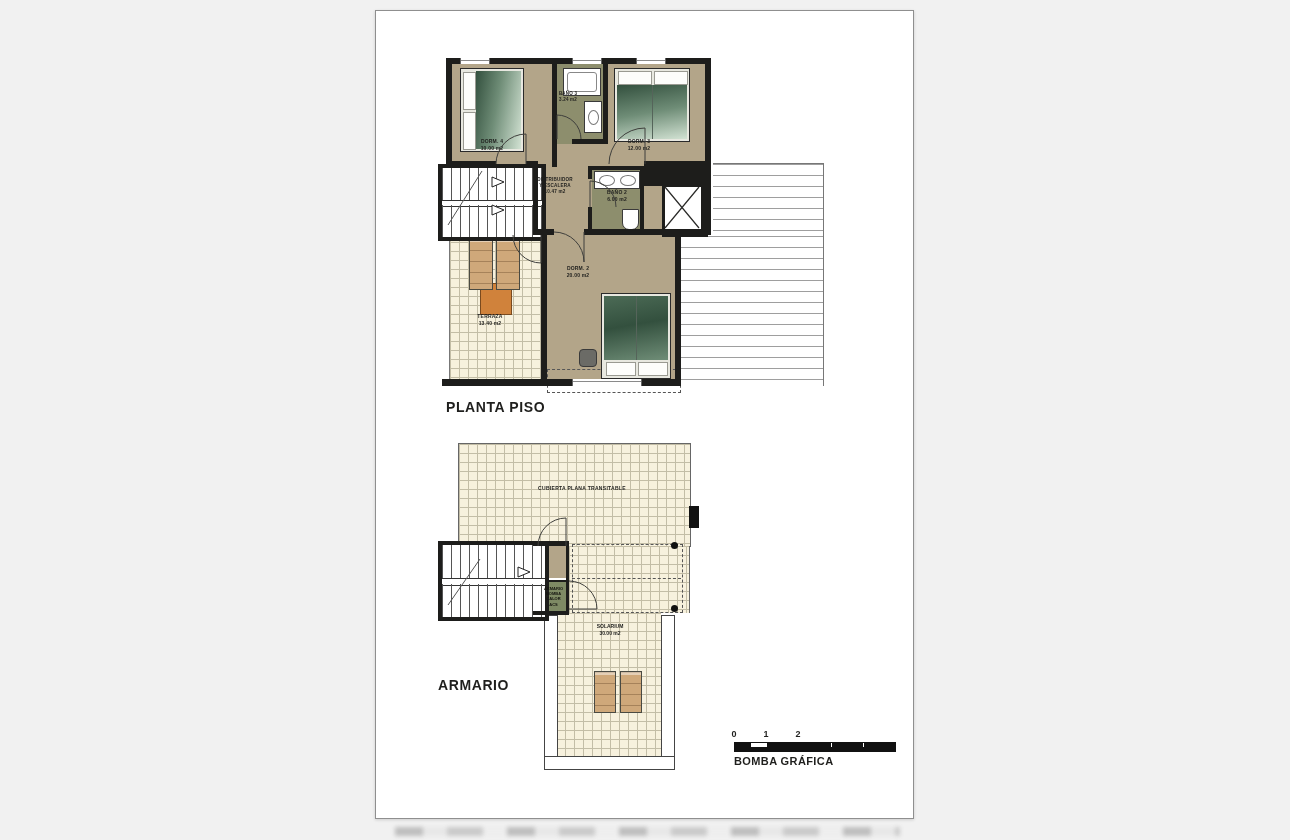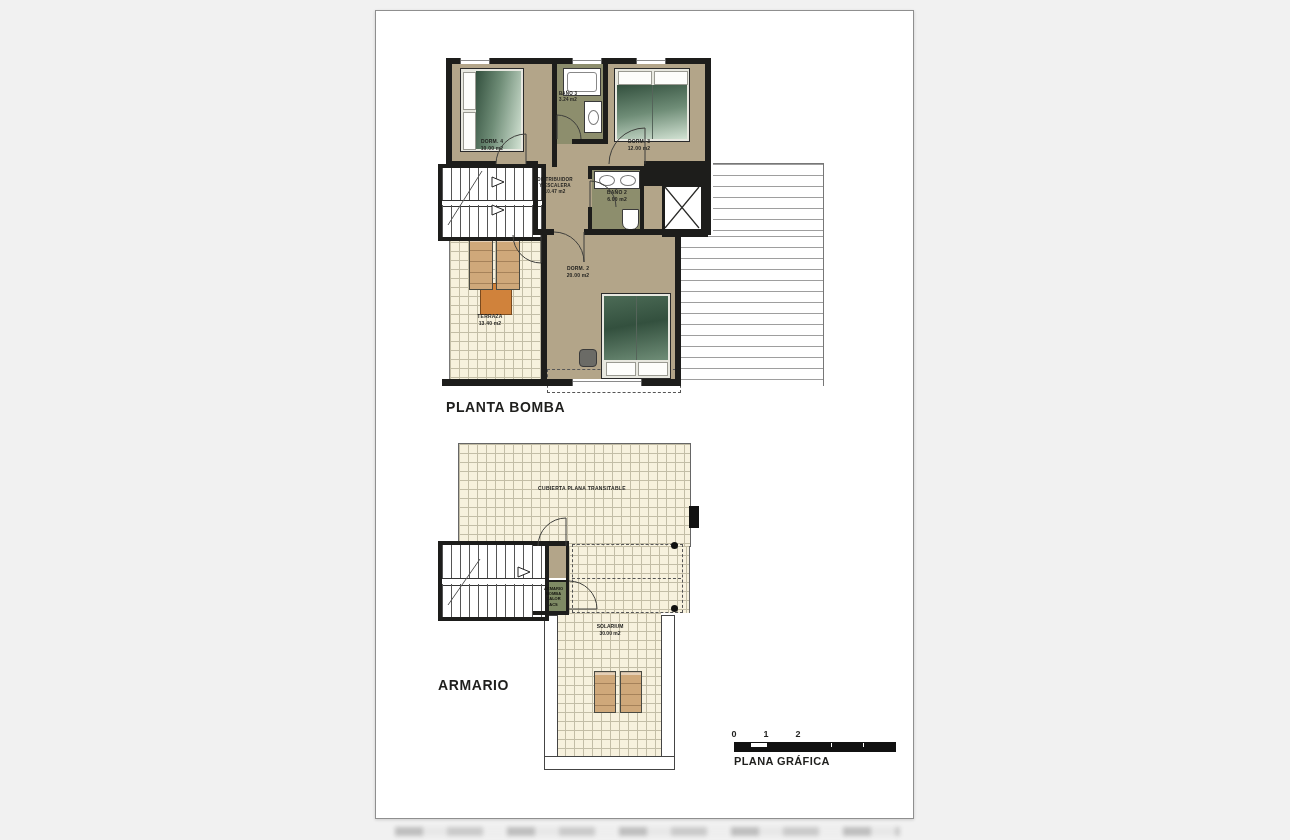--- a/index.html
+++ b/index.html
@@ -163,21 +163,21 @@
   </div>
   <div class="abs lbl lbl-room" style="left:176px;top:254px;width:52px">
     <div>DORM. 2</div>
     <div>20.00 m2</div>
   </div>
   <div class="abs lbl lbl-room" style="left:88px;top:302px;width:52px">
     <div>TERRAZA</div>
     <div>13.40 m2</div>
   </div>
 
-  <div class="abs plan-title" style="left:70px;top:388px">PLANTA BOMBA</div>
+  <div class="abs plan-title" style="left:70px;top:388px">PLANTA PISO</div>
 
   <div class="abs tiles" style="left:82px;top:432px;width:231px;height:103px;border:1px solid #666;border-bottom:none"></div>
   <div class="abs tiles" style="left:193px;top:535px;width:120px;height:67px;border-right:1px solid #666"></div>
   <div class="abs" style="left:313px;top:495px;width:10px;height:22px;background:#111;z-index:30"></div>
 
   <div class="abs treadbox" style="left:62px;top:530px;width:103px;height:72px">
     <div class="treads-a"></div>
     <div class="landing"></div>
     <div class="treads-b"></div>
   </div>
@@ -218,21 +218,21 @@
   <div class="abs scale-num" style="left:390px;top:718px">1</div>
   <div class="abs scale-num" style="left:422px;top:718px">2</div>
   <div class="abs scale-num" style="left:518px;top:718px"></div>
   <div class="abs" style="left:358px;top:731px;width:160px;height:8px;border:1px solid #111;background:#111;z-index:30">
     <div class="abs" style="left:0;top:0;width:16px;height:4px;background:#111"></div>
     <div class="abs" style="left:16px;top:0;width:16px;height:4px;background:#fff"></div>
     <div class="abs" style="left:32px;top:0;width:128px;height:4px;background:#111"></div>
     <div class="abs" style="left:96px;top:0;width:1px;height:4px;background:#fff"></div>
     <div class="abs" style="left:128px;top:0;width:1px;height:4px;background:#fff"></div>
   </div>
-  <div class="abs scale-cap" style="left:358px;top:744px">PLANA GRÁFICA</div>
+  <div class="abs scale-cap" style="left:358px;top:744px">BOMBA GRÁFICA</div>
 
   <svg class="overlay" width="537" height="807" viewBox="0 0 537 807">
     <g stroke="#3f3f3c" stroke-width="1" fill="none">
       <path d="M150 153 L150 123 A30 30 0 0 0 120 153"></path>
       <path d="M181 128 L181 104 A24 24 0 0 1 205 128"></path>
       <path d="M269 153 L269 117 A36 36 0 0 0 233 153"></path>
       <path d="M214 196 L214 170 A26 26 0 0 1 240 196"></path>
       <path d="M208 221 L208 251 A30 30 0 0 0 178 221"></path>
       <path d="M165 224 L165 252 A28 28 0 0 1 137 224"></path>
       <path d="M190 535 L190 507 A28 28 0 0 0 162 535"></path>

